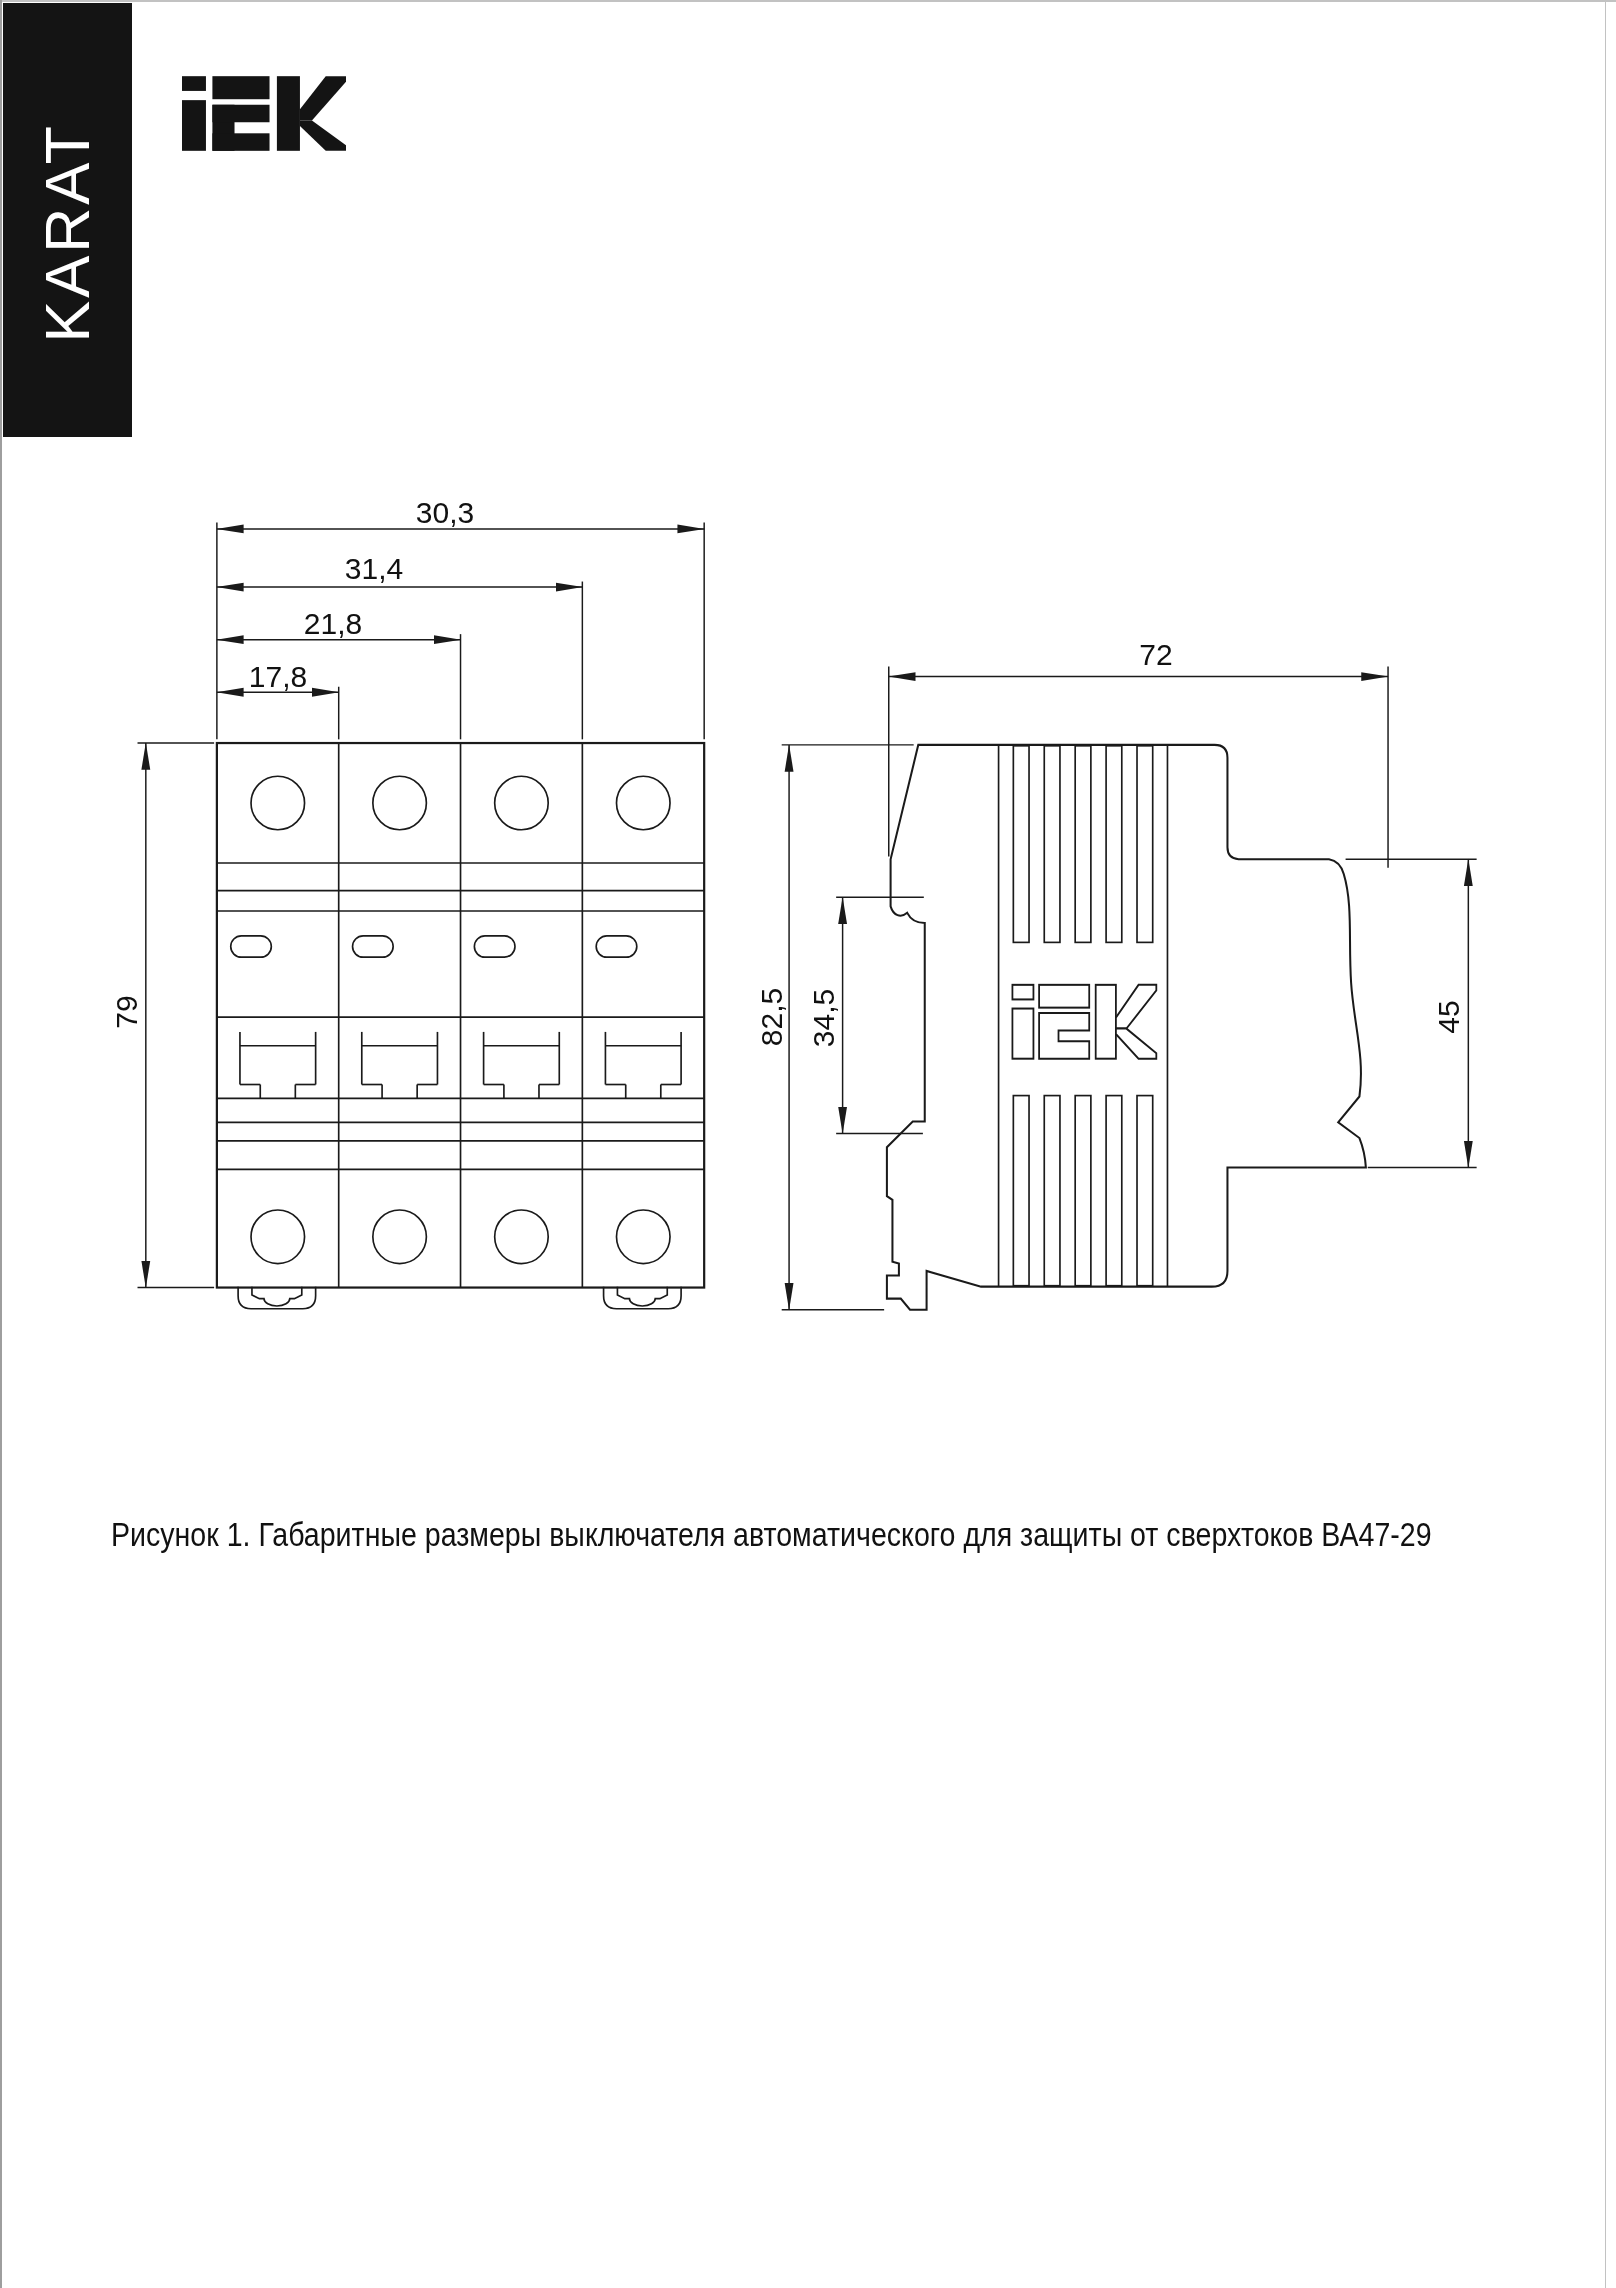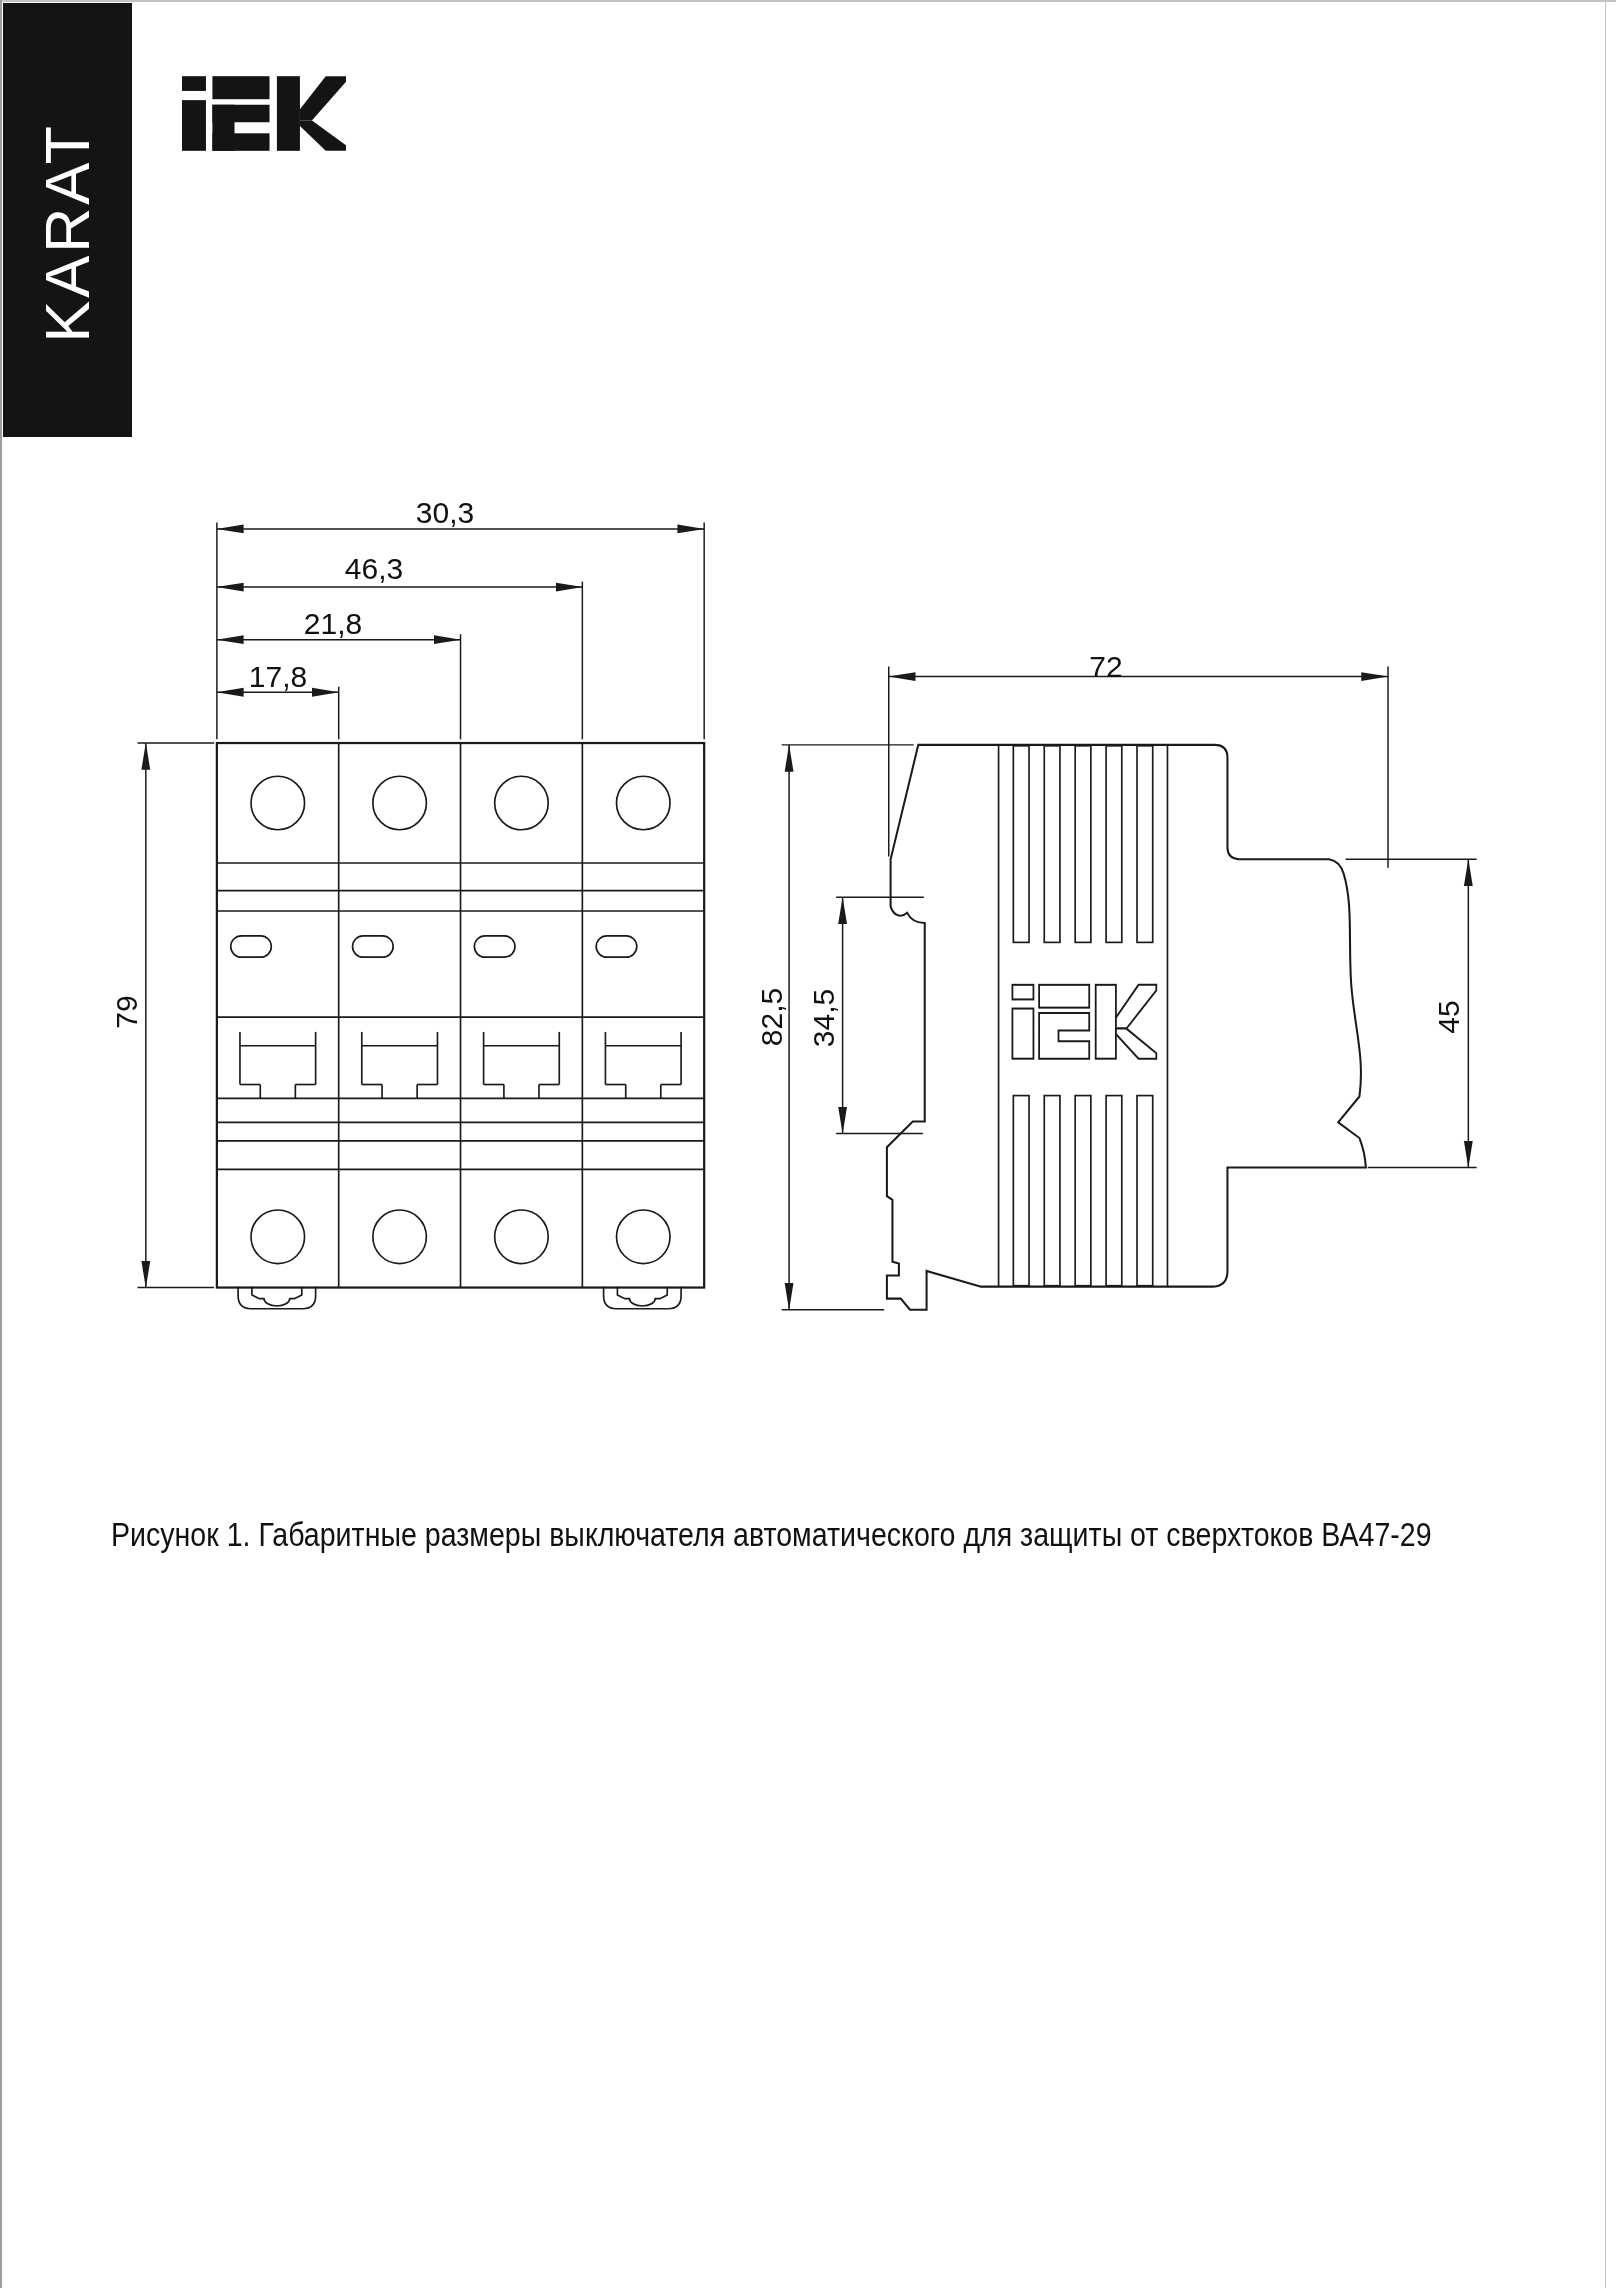--- a/index.html
+++ b/index.html
@@ -230,25 +230,25 @@
       <line x1="906" y1="1228" x2="1000" y2="1228"></line>
       <line x1="913" y1="972" x2="913" y2="1228" marker-start="url(#arr)" marker-end="url(#arr)"></line>
 
       <line x1="1458" y1="931" x2="1600" y2="931"></line>
       <line x1="1482" y1="1265" x2="1600" y2="1265"></line>
       <line x1="1591" y1="931" x2="1591" y2="1265" marker-start="url(#arr)" marker-end="url(#arr)"></line>
     </g>
   </svg>
 
   <div class="dim" style="left:445px;top:513px;">30,3</div>
-  <div class="dim" style="left:374px;top:569px;">46,3</div>
+  <div class="dim" style="left:374px;top:569px;">31,4</div>
   <div class="dim" style="left:333px;top:624px;">21,8</div>
   <div class="dim" style="left:278px;top:677px;">17,8</div>
   <div class="dim vert" style="left:127px;top:1012px;">79</div>
 
-  <div class="dim" style="left:1106px;top:655px;margin-top:12px;">72</div>
+  <div class="dim" style="left:1156px;top:655px;">72</div>
   <div class="dim vert" style="left:772px;top:1017px;">82,5</div>
   <div class="dim vert" style="left:824px;top:1018px;">34,5</div>
   <div class="dim vert" style="left:1449px;top:1017px;">45</div>
 
   <div id="caption">Рисунок 1. Габаритные размеры выключателя автоматического для защиты от сверхтоков ВА47-29</div>
 </div>
 
 
 </body></html>

